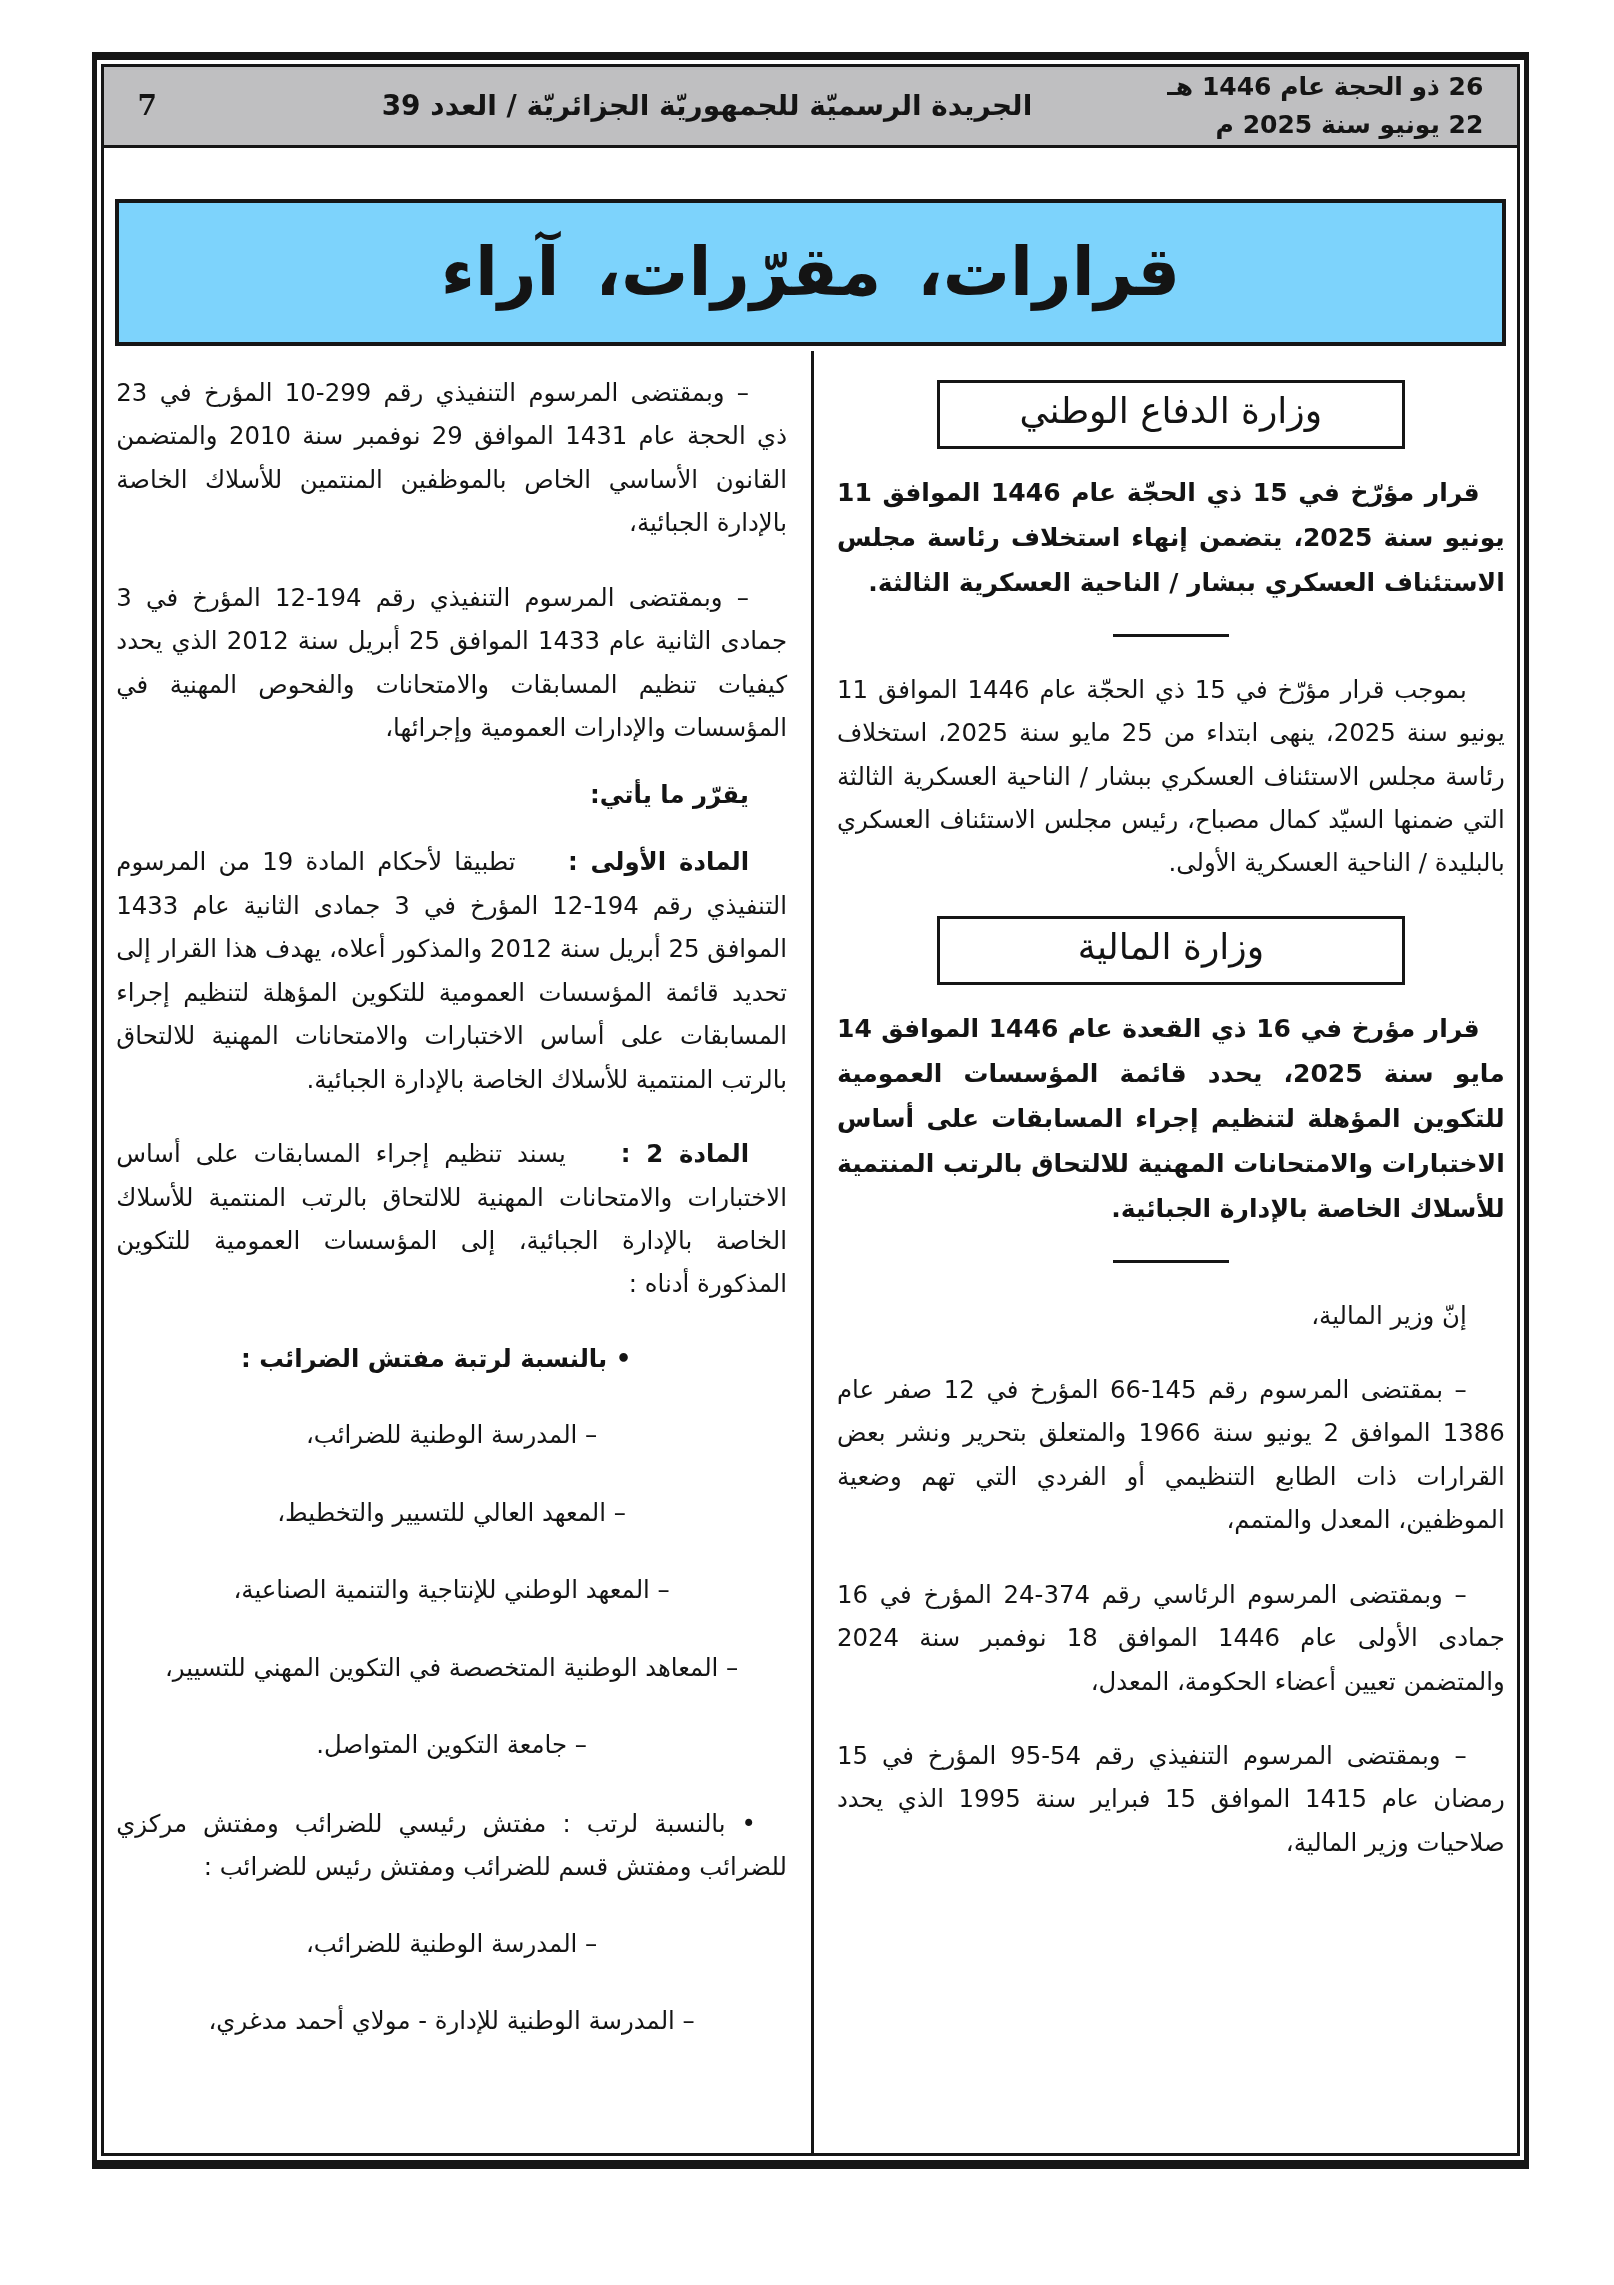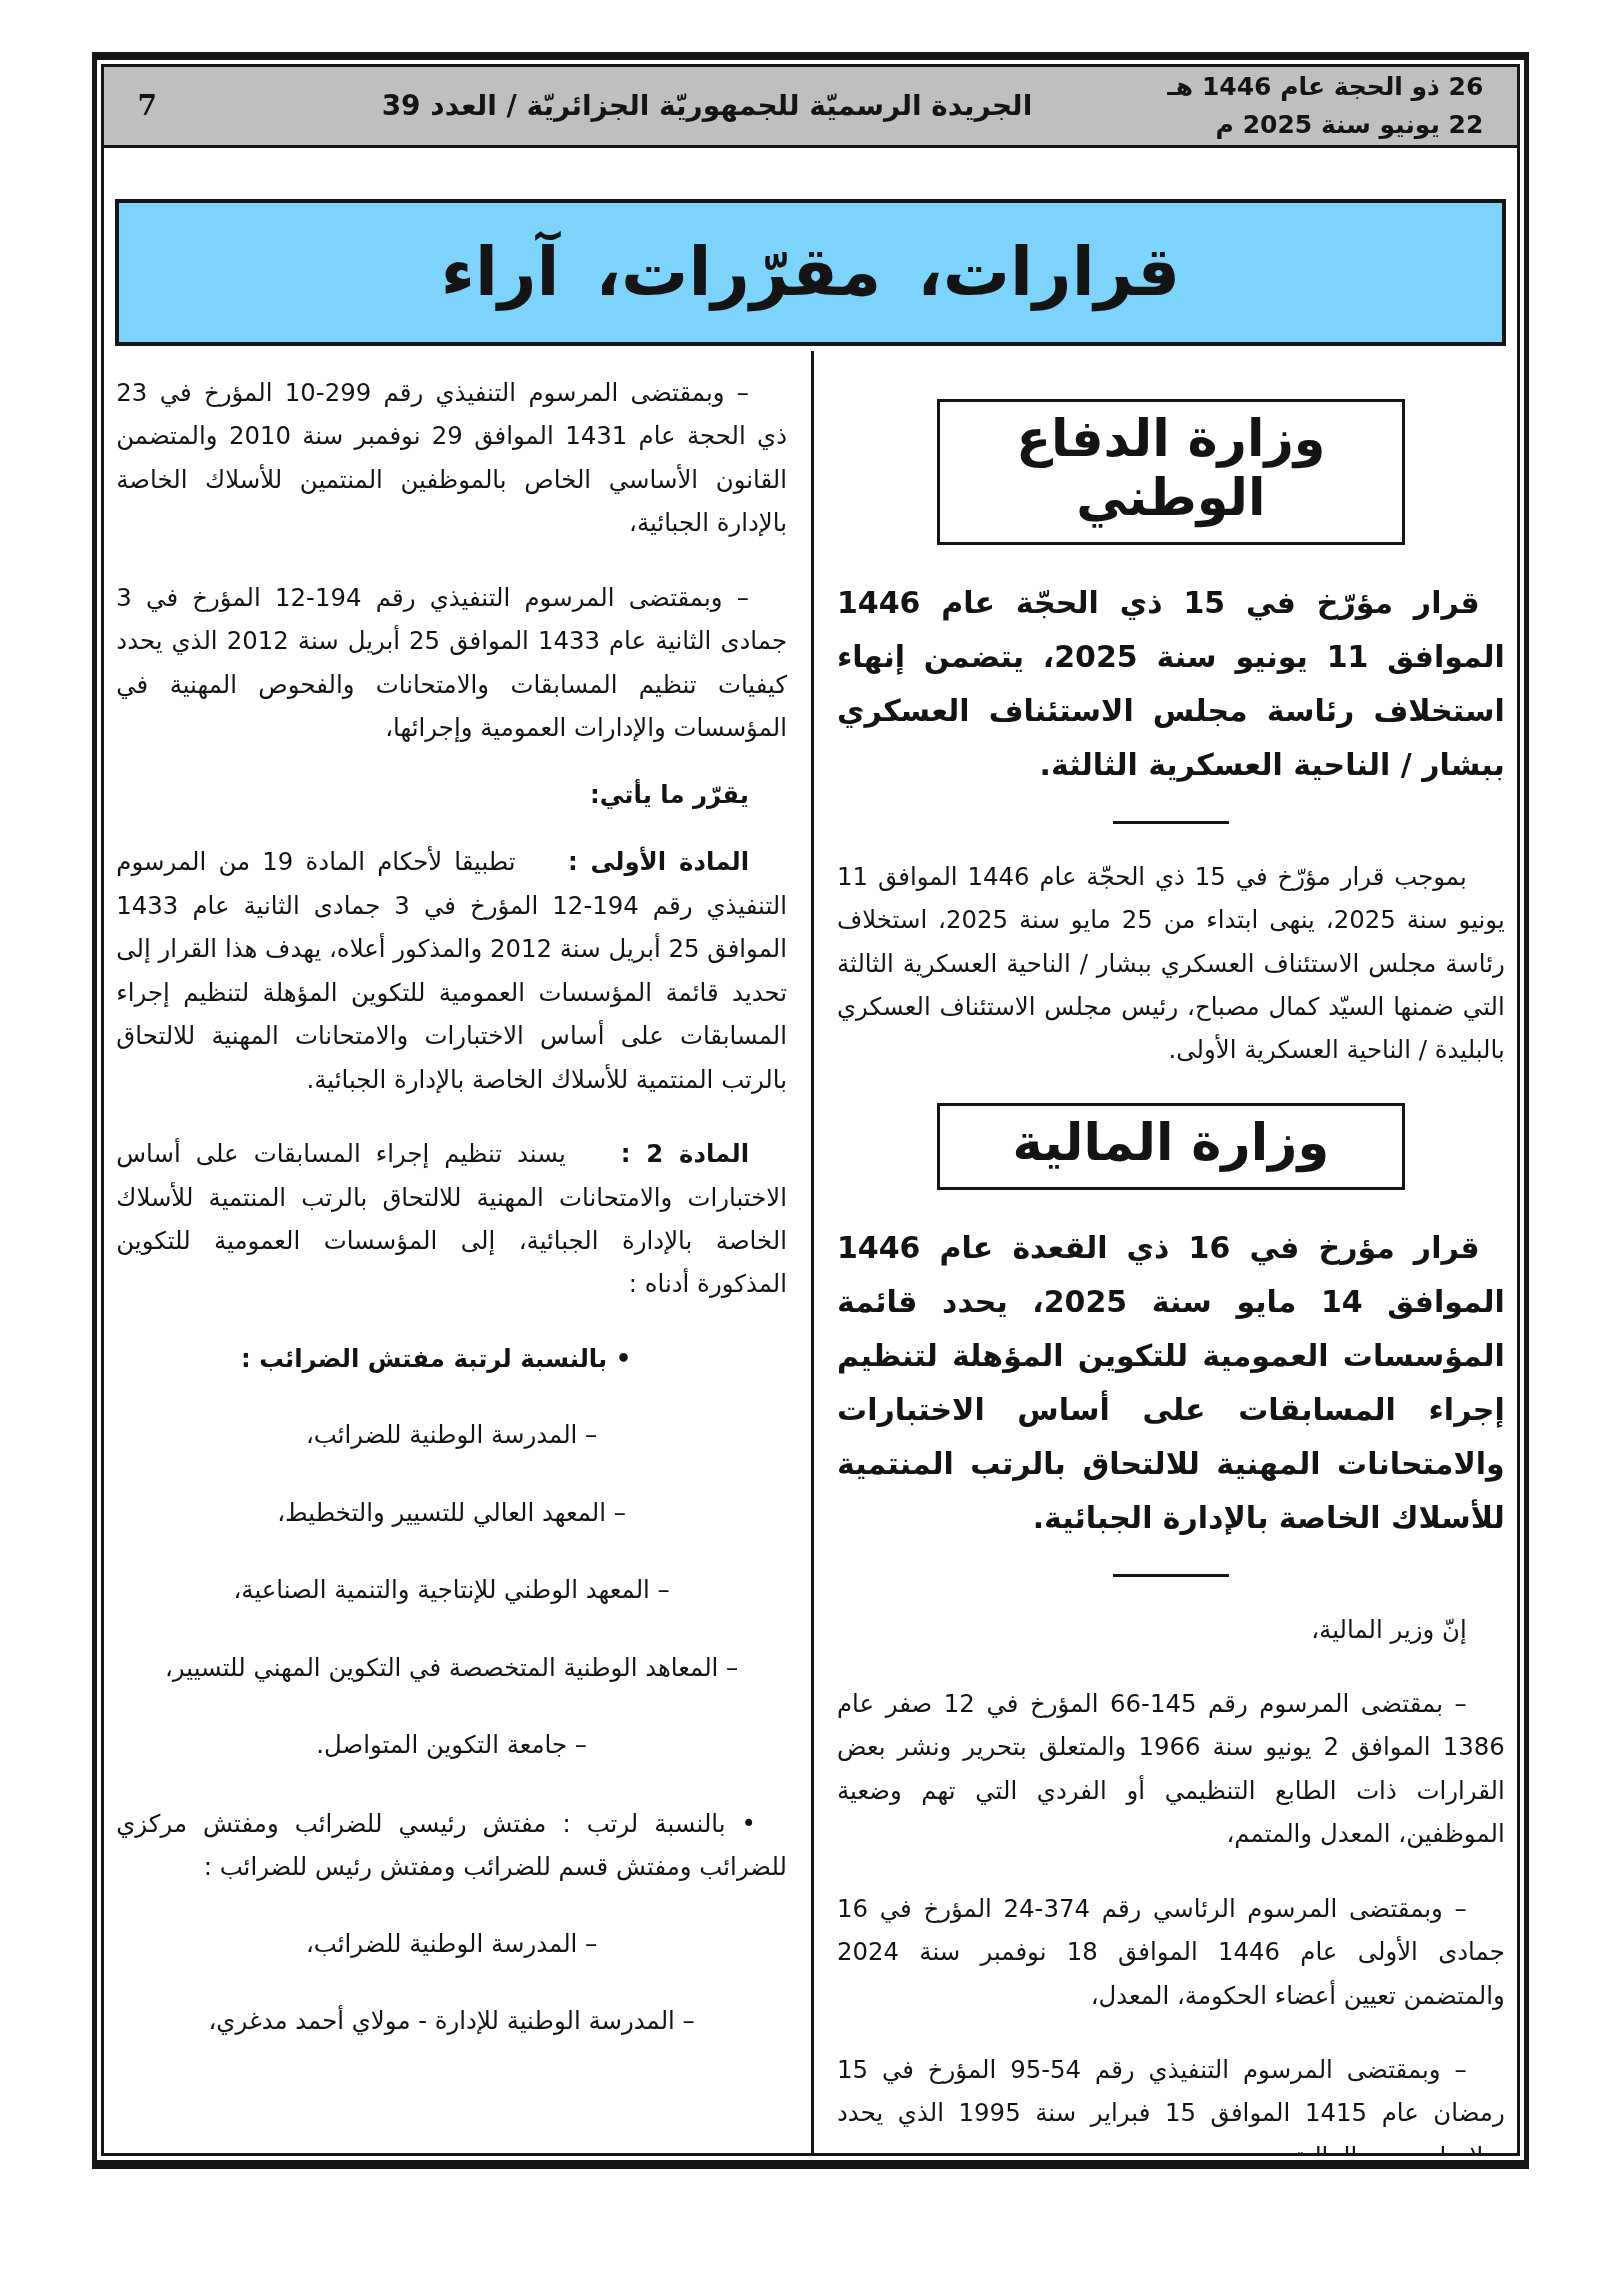--- a/index.html
+++ b/index.html
@@ -86,34 +86,34 @@
   .col-first {
     border-left: 3.6px solid #161616;
     padding: 20px 12.7px 0 23.5px;
   }
   .col-second {
     padding: 20px 23.5px 0 12.7px;
   }
   
   .ministry-box {
     width: 70%;
-    margin: 28px auto 0;
+    margin: 9px auto 0;
     border: 3.6px solid #161616;
     text-align: center;
-    font-size: 51px;
-    font-weight: bold;
+    font-size: 36px;
+    font-weight: normal;
     padding: 7.2px 0 14.5px;
   }
   .summary {
-    font-size: 30px;
+    font-size: 25px;
     font-weight: bold;
     line-height: 1.8;
     text-align: justify;
     text-indent: 25px;
-    margin-top: 31px;
+    margin-top: 21px;
   }
   .rule-sep {
     width: 116px;
     border-top: 3.6px solid #161616;
     margin: 29px auto 31px;
   }
   .body-p {
     font-size: 24.4px;
     line-height: 1.78;
     text-align: justify;

